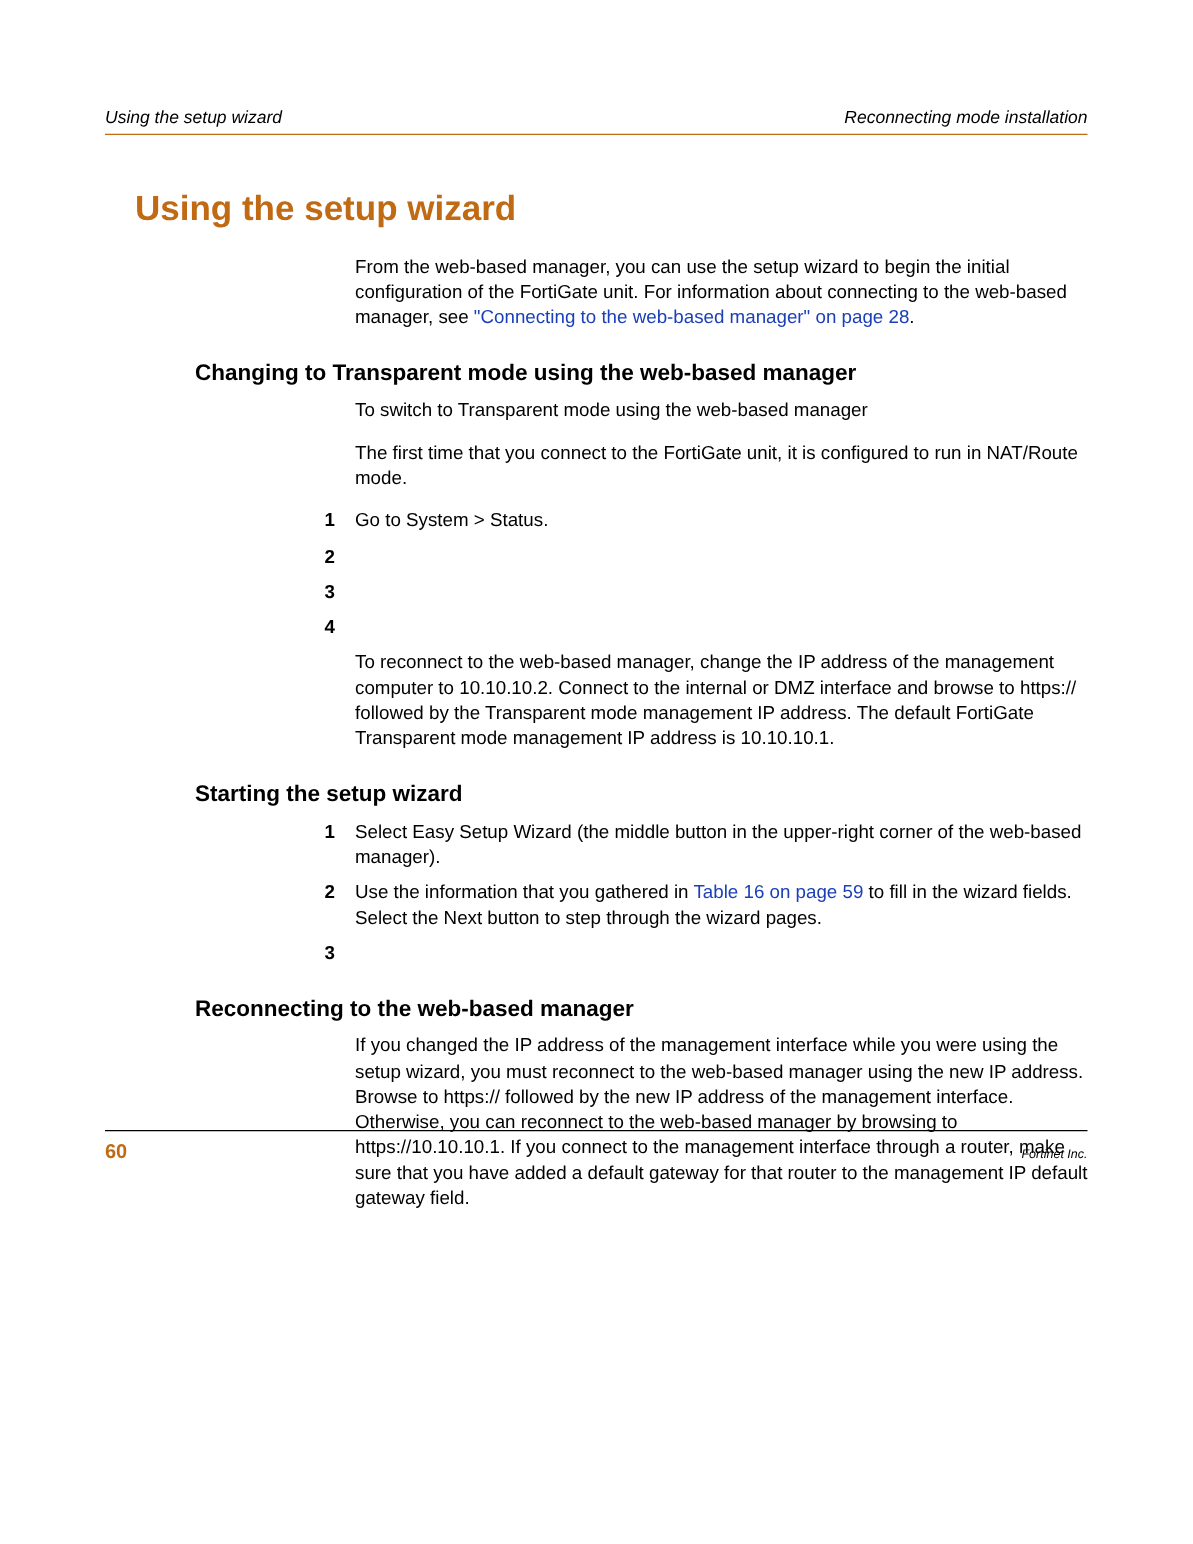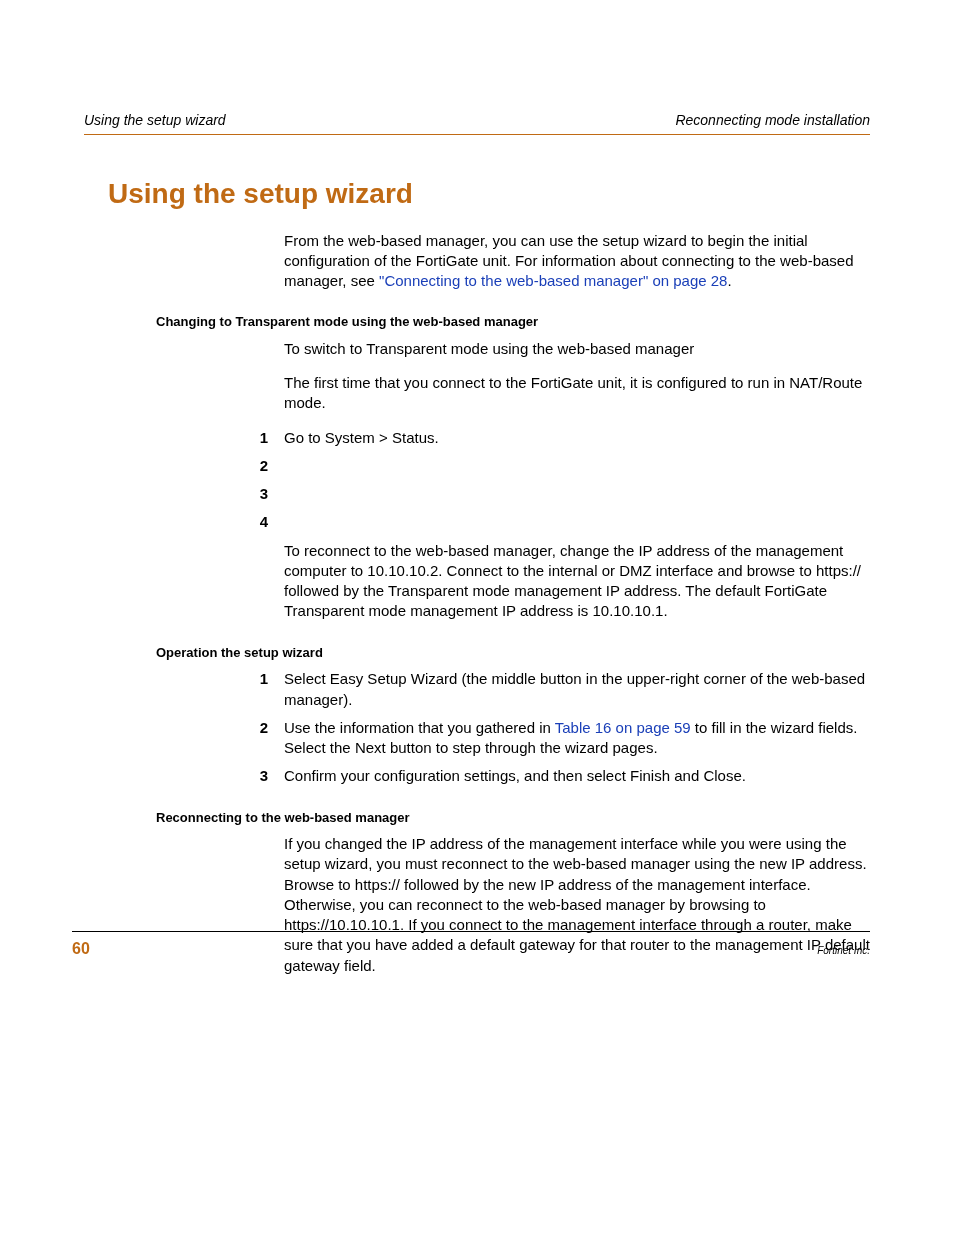--- a/index.html
+++ b/index.html
@@ -10,21 +10,20 @@
     color: #000;
     font-size: 15px;
     line-height: 1.35;
   }
   .page {
     width: 954px;
     height: 991px;
     position: relative;
     box-sizing: border-box;
     padding: 84px 84px 0 84px;
-    margin-top: 27px;
   }
   .header-row {
     display: flex;
     justify-content: space-between;
     font-style: italic;
     font-size: 14px;
     color: #000;
   }
   .header-rule {
     border: none;
@@ -39,21 +38,21 @@
   }
   .intro, .para {
     margin: 0 0 14px 200px;
   }
   .link {
     color: #1a3fb8;
     cursor: pointer;
   }
   h2.sub {
     font-weight: bold;
-    font-size: 13px;
+    font-size: 18px;
     margin: 22px 0 8px 72px;
   }
   .step-row {
     display: flex;
     margin: 0 0 8px 0;
   }
   .step-num {
     width: 200px;
     box-sizing: border-box;
     padding-right: 16px;
@@ -61,21 +60,21 @@
     font-weight: bold;
   }
   .step-text {
     flex: 1;
   }
   .bold {
     font-weight: normal;
   }
   .footer {
     position: absolute;
-    left: 72px;
+    left: 84px;
     right: 84px;
     bottom: 58px;
   }
   .footer-rule {
     border: none;
     border-top: 1px solid #000;
     margin: 0 0 6px 0;
   }
   .footer-row {
     display: flex;
@@ -125,35 +124,34 @@
   </div>
   <div class="step-row">
     <div class="step-num">3</div>
   </div>
   <div class="step-row">
     <div class="step-num">4</div>
   </div>
 
   <p class="para">To reconnect to the web-based manager, change the IP address of the management computer to 10.10.10.2. Connect to the internal or DMZ interface and browse to https:// followed by the Transparent mode management IP address. The default FortiGate Transparent mode management IP address is 10.10.10.1.</p>
 
-  <h2 class="sub">Operation the setup wizard</h2>
+  <h2 class="sub">Starting the setup wizard</h2>
 
   <div class="step-row">
     <div class="step-num">1</div>
     <div class="step-text">Select Easy Setup Wizard (the middle button in the upper-right corner of the web-based manager).</div>
   </div>
   <div class="step-row">
     <div class="step-num">2</div>
     <div class="step-text">
       <span>Use the information that you gathered in </span><span class="link">Table 16 on page 59</span><span> to fill in the wizard fields. Select the Next button to step through the wizard pages.</span>
     </div>
   </div>
   <div class="step-row">
     <div class="step-num">3</div>
-    <div class="step-text">Confirm your configuration settings, and then select Finish and Close.</div>
   </div>
 
   <h2 class="sub">Reconnecting to the web-based manager</h2>
   <p class="para">If you changed the IP address of the management interface while you were using the setup wizard, you must reconnect to the web-based manager using the new IP address. Browse to https:// followed by the new IP address of the management interface. Otherwise, you can reconnect to the web-based manager by browsing to https://10.10.10.1. If you connect to the management interface through a router, make sure that you have added a default gateway for that router to the management IP default gateway field.</p>
 
   <div class="footer">
     <hr class="footer-rule">
     <div class="footer-row">
       <span class="page-num">60</span>
       <span class="footer-right">Fortinet Inc.</span>

